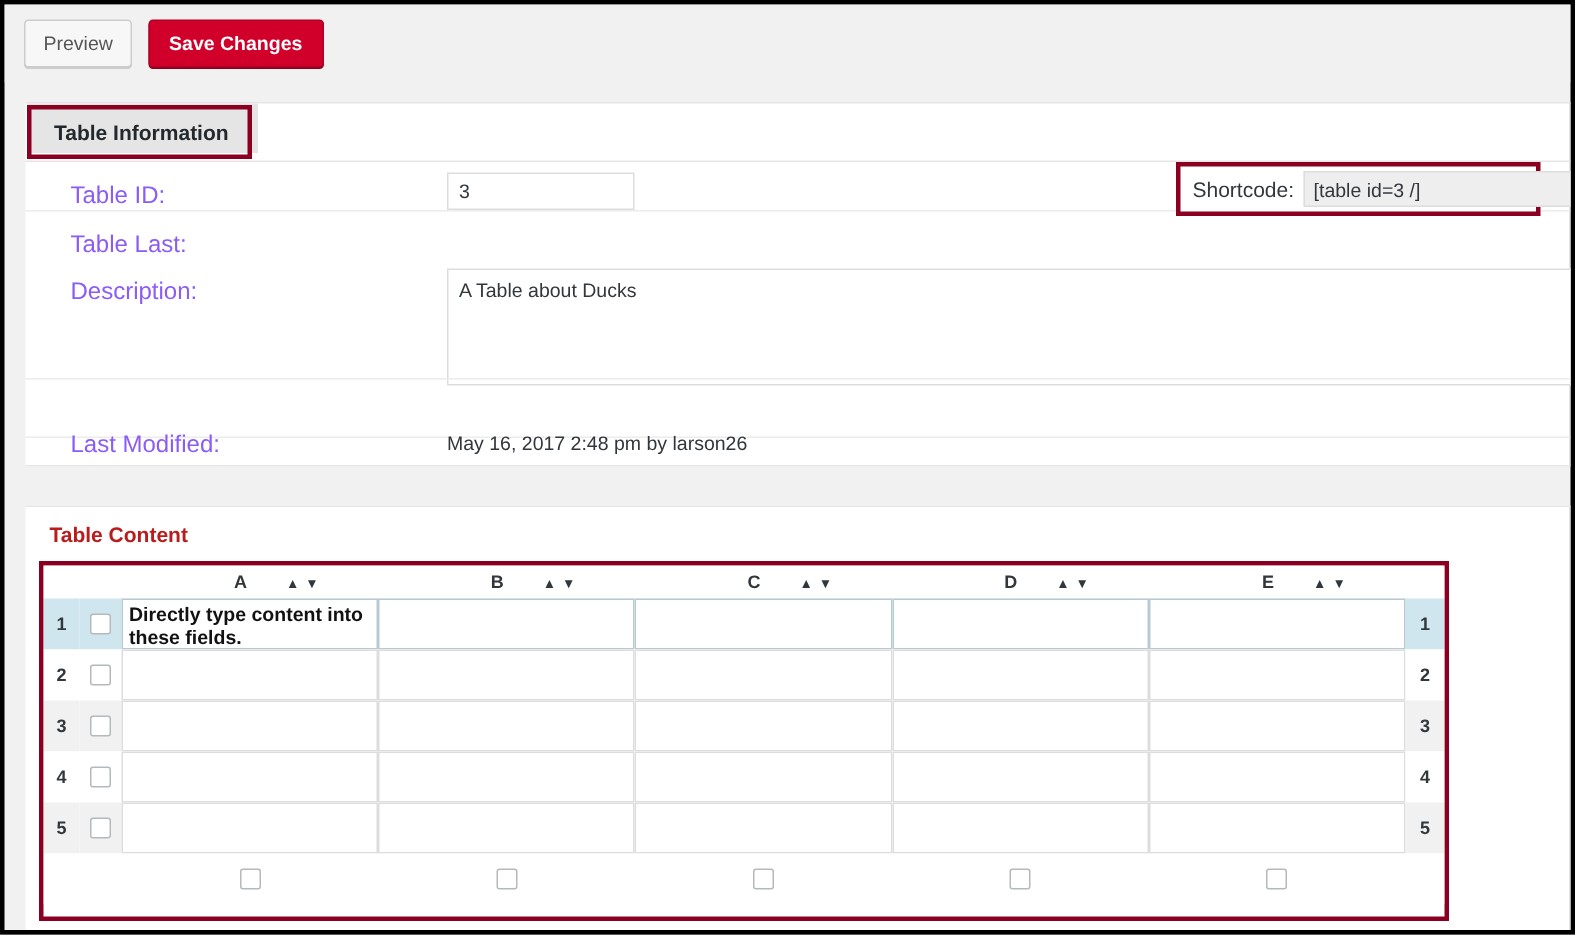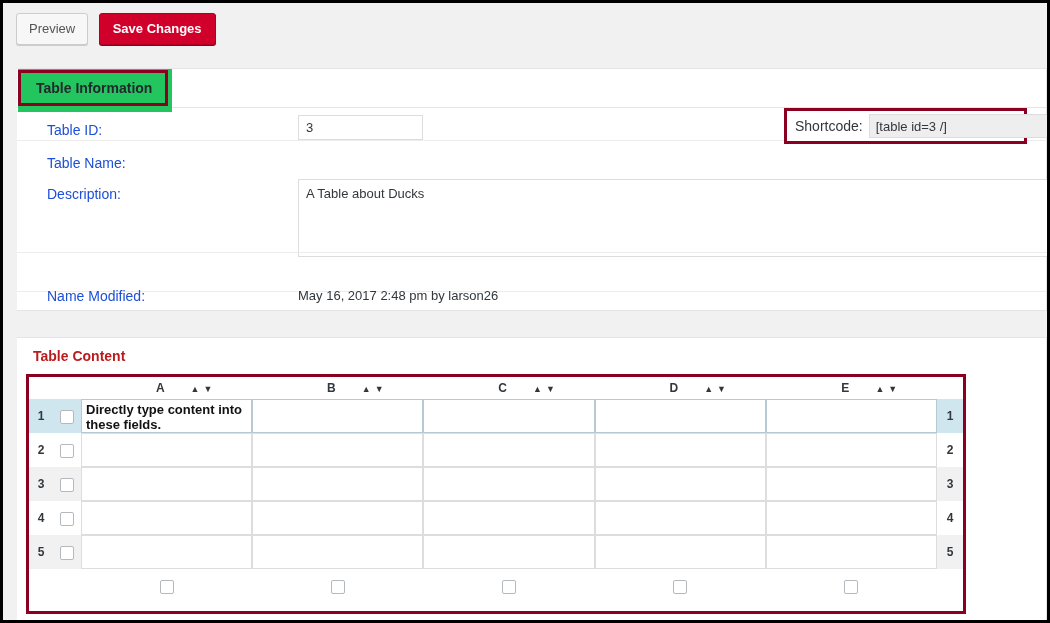--- a/index.html
+++ b/index.html
@@ -64,46 +64,46 @@
     border: 1px solid #e5e5e5;
     border-left: none;
   }
   .panel-title-wrap {
     position: absolute; left: 0; top: 0;
     width: 1030px; height: 39px;
     border-bottom: 1px solid #e5e5e5;
   }
   .panel-title {
     position: absolute; left: 1px; top: 0px;
-    padding: 11px 20px 16px 18px;
+    padding: 11px 20px 6px 18px;
     font-size: 14px;
     font-weight: bold;
     color: #23282d;
-    background: #22c55e;
+    background: #e5e5e5;
   }
   #info-title-box {
     position: absolute;
     left: 15px; top: 67px;
     width: 150px; height: 36px;
     border: 3px solid #8b0020;
     background: transparent;
     z-index: 6;
     pointer-events: none;
   }
   
   .form-row {
     position: absolute;
     left: 0; width: 1030px;
     border-bottom: 1px solid #ececec;
   }
   .f-label {
     position: absolute;
     left: 30px;
-    font-size: 14px;
-    color: #1d4ed8;
+    font-size: 16px;
+    color: #8b5cf6;
   }
   .inp {
     position: absolute;
     border: 1px solid #ddd;
     background: #fff;
     font-family: "Liberation Sans", sans-serif;
     font-size: 13px;
     color: #32373c;
     padding: 4px 7px;
     border-radius: 0;
@@ -270,27 +270,27 @@
 
     <div class="panel-title-wrap">
       <div class="panel-title">Table Information</div>
     </div>
 
     <div class="form-row" id="row-id"></div>
     <div class="f-label" id="lbl-id">Table ID:</div>
     <input class="inp" id="inp-id" type="text" value="3" style="">
 
     <div class="form-row" id="row-name"></div>
-    <div class="f-label" id="lbl-name">Table Name:</div>
+    <div class="f-label" id="lbl-name">Table Last:</div>
 
     <div class="f-label" id="lbl-desc">Description:</div>
     <textarea class="inp" id="inp-desc" style="">A Table about Ducks</textarea>
 
     <div class="form-row" id="row-mod"></div>
-    <div class="f-label" id="lbl-mod">Name Modified:</div>
+    <div class="f-label" id="lbl-mod">Last Modified:</div>
     <div id="val-mod">May 16, 2017 2:48 pm by larson26</div>
   </div>
 
   <div id="info-title-box"></div>
 
   <div id="shortcode-box">
     <span id="shortcode-label">Shortcode:</span>
     <input id="shortcode-input" type="text" readonly="" value="[table id=3 /]" style="">
   </div>
 

